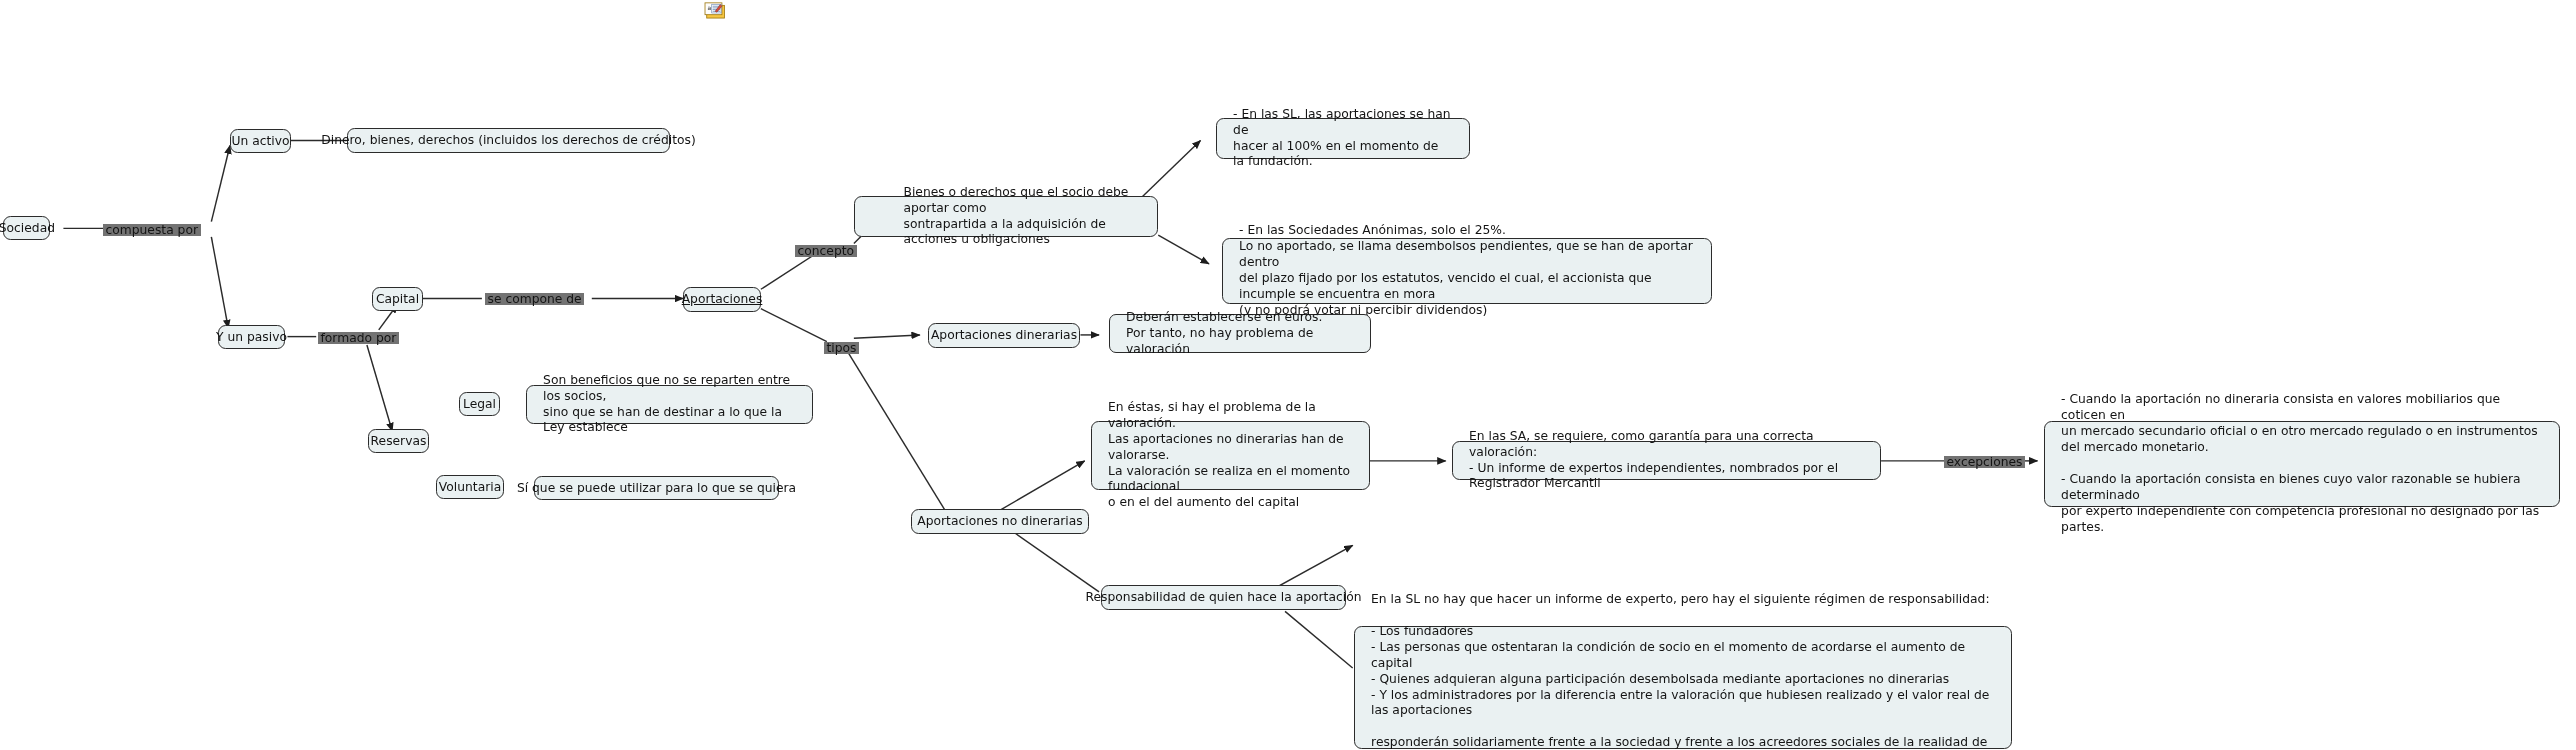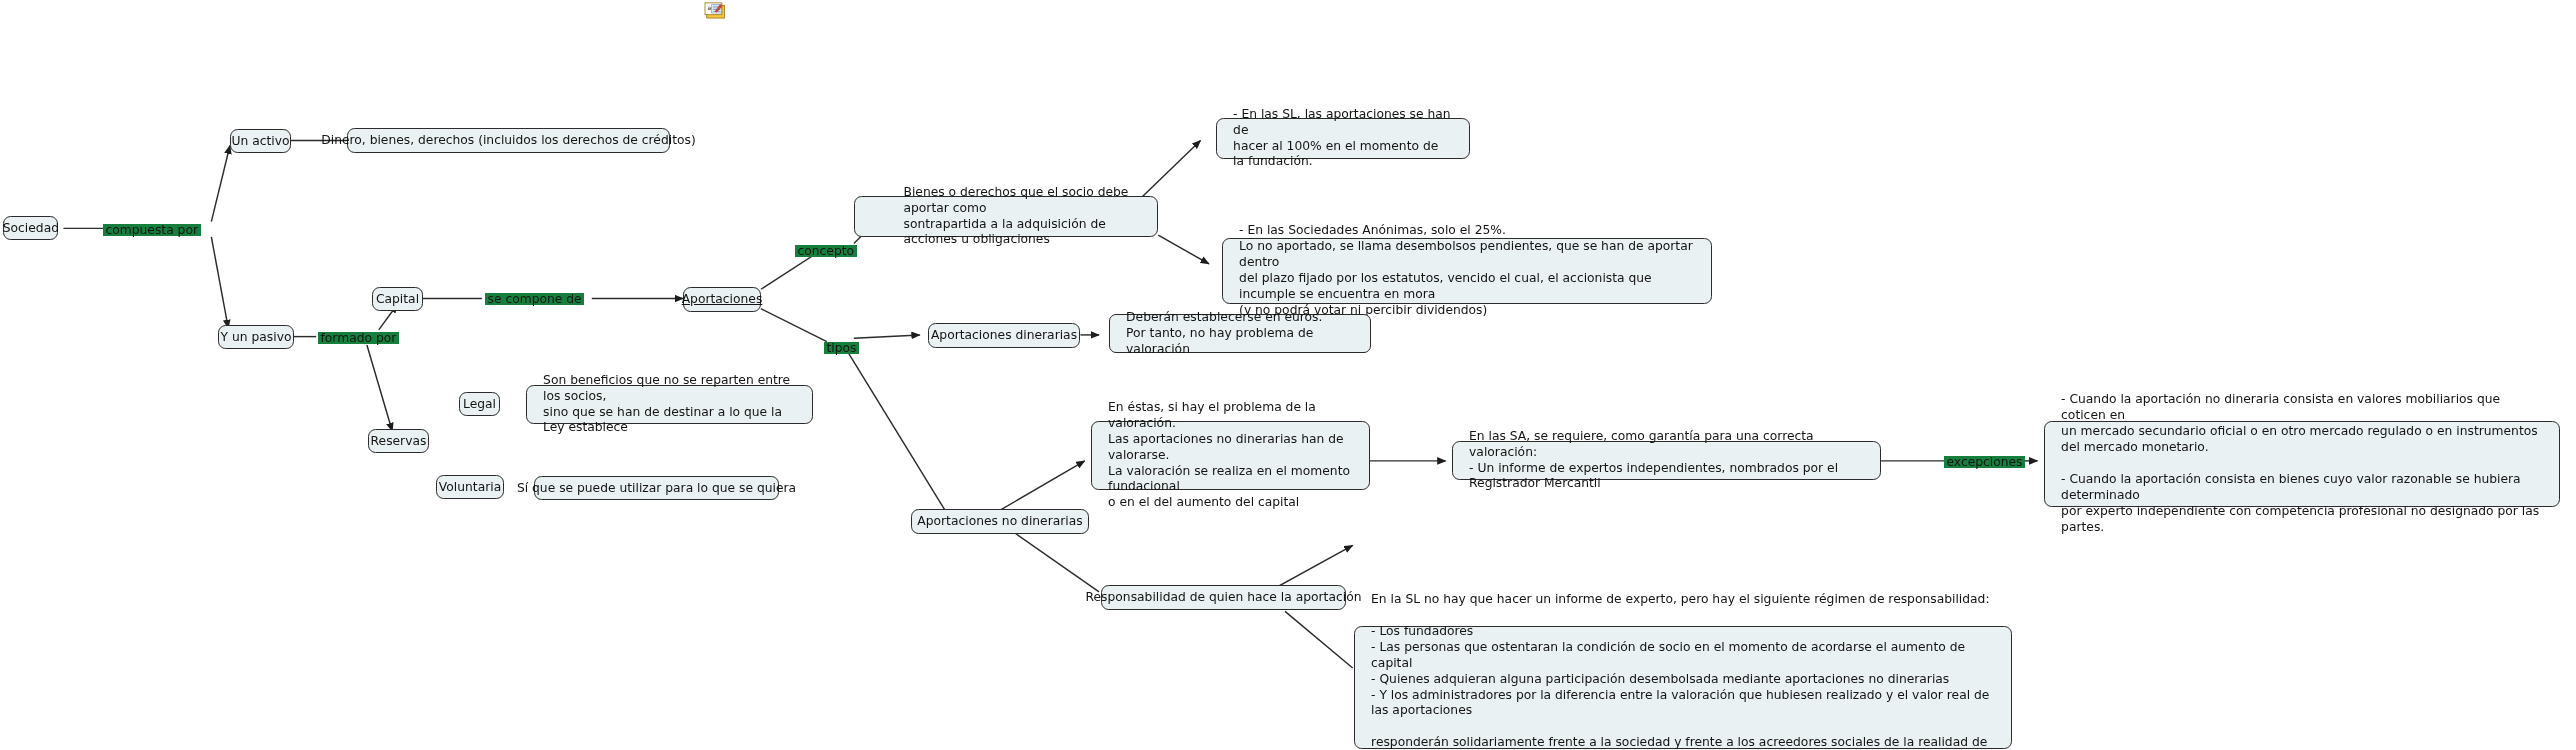--- a/index.html
+++ b/index.html
@@ -43,21 +43,21 @@
     justify-content: flex-start;
   }
   .node.center {
     justify-content: center;
   }
   .node .underline {
     text-decoration: underline;
   }
   .edge-label {
     position: absolute;
-    background: #15803d;
+    background: #737373;
     font-size: 12.3px;
     color: #141414;
     padding: 0 2.5px;
     white-space: nowrap;
     line-height: 1;
   }
   .note-icon {
     position: absolute;
     width: 24px;
     height: 18.6px;
@@ -136,33 +136,33 @@
       <text x="4" y="10" font-size="7" fill="#222" font-family="DejaVu Sans, sans-serif">a</text>
       <rect x="9" y="3" width="11" height="10" fill="#ffffff" stroke="#4a6fa5" stroke-width="0.6"></rect>
       <line x1="10" y1="5" x2="19" y2="5" stroke="#4a6fa5" stroke-width="0.8"></line>
       <line x1="10" y1="7" x2="19" y2="7" stroke="#4a6fa5" stroke-width="0.8"></line>
       <line x1="10" y1="9" x2="19" y2="9" stroke="#4a6fa5" stroke-width="0.8"></line>
       <line x1="10" y1="11" x2="19" y2="11" stroke="#4a6fa5" stroke-width="0.8"></line>
       <path d="M13,11 L19,3 L21,5 L15,12 z" fill="#d94a3d" stroke="#7a2a20" stroke-width="0.6"></path>
     </svg>
   </div>
 
-  <div class="node center" style="left:3.4px; top:216px; width:55px; height:24px;">
+  <div class="node center" style="left:3.4px; top:216px; width:47px; height:24px;">
     <span>Sociedad</span>
   </div>
 
   <div class="node center" style="left:230px; top:129px; width:61px; height:24px;">
     <span>Un activo</span>
   </div>
 
   <div class="node center" style="left:347px; top:128px; width:323px; height:25px;">
     <span>Dinero, bienes, derechos (incluidos los derechos de créditos)</span>
   </div>
 
-  <div class="node center" style="left:218px; top:325px; width:76px; height:24px;">
+  <div class="node center" style="left:218px; top:325px; width:67px; height:24px;">
     <span>Y un pasivo</span>
   </div>
 
   <div class="node center" style="left:372px; top:287px; width:51px; height:24px;">
     <span>Capital</span>
   </div>
 
   <div class="node center" style="left:683px; top:287px; width:78px; height:25px;">
     <span class="underline">Aportaciones</span>
   </div>

